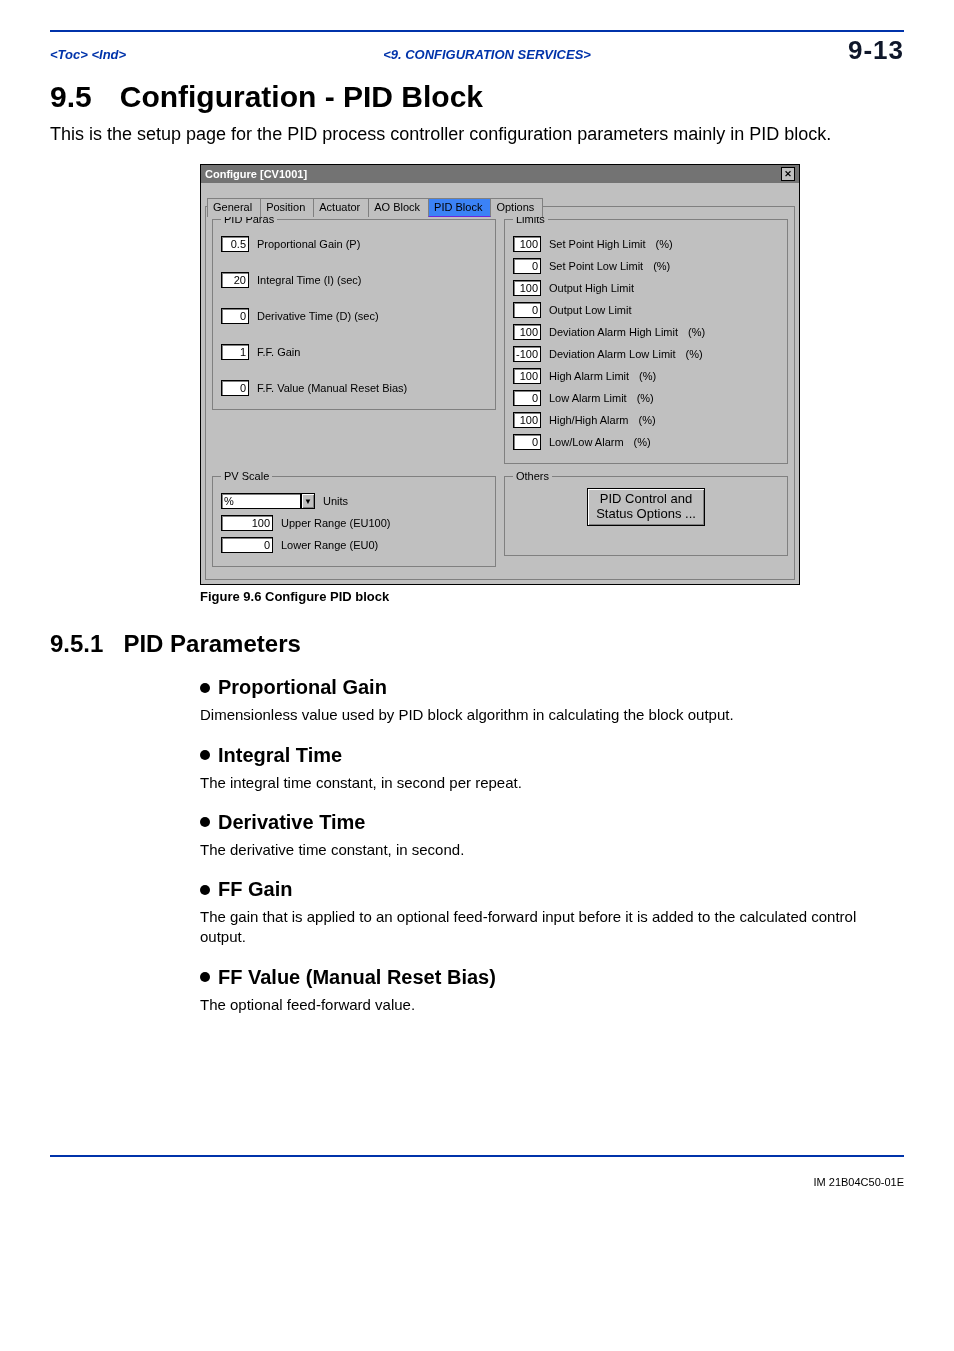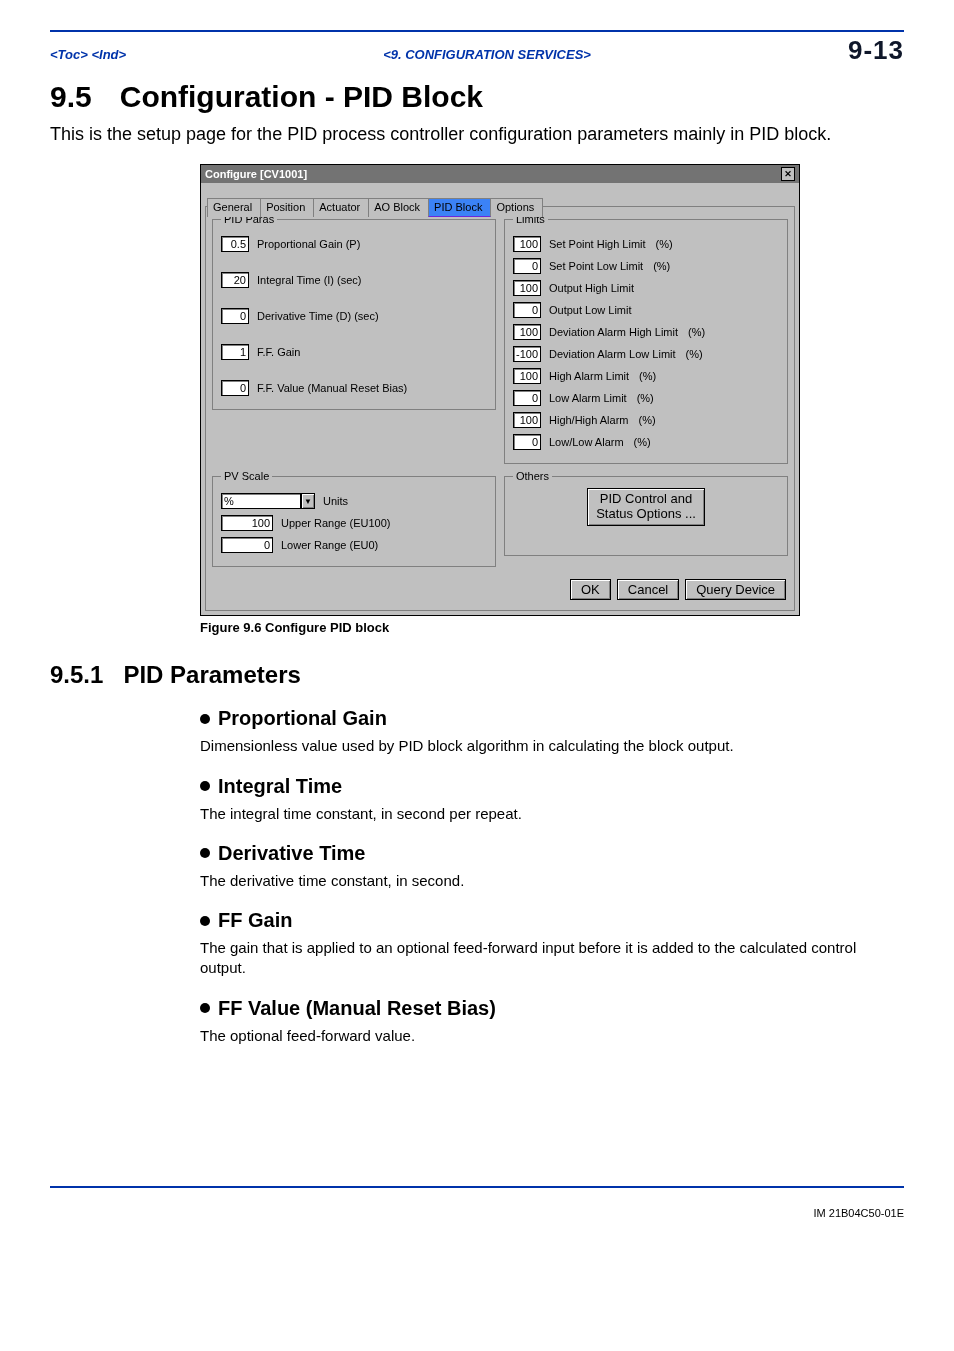--- a/index.html
+++ b/index.html
@@ -249,25 +249,20 @@
           <fieldset class="win" style="min-height:86px; display:flex; align-items:center; justify-content:center;">
             <legend>Others</legend>
             <button class="btn btn-wide">
               <span>PID Control and</span><br>
               <span>Status Options ...</span>
             </button>
           </fieldset>
         </div>
       </div>
 
-      <div class="dlg-buttons">
-        <button class="btn">OK</button>
-        <button class="btn">Cancel</button>
-        <button class="btn">Query Device</button>
-      </div>
     </div>
   </div>
 
   <div class="figure-caption">Figure 9.6  Configure PID block</div>
 </div>
 
 <div class="sec2-title">
   <span class="sec2-num">9.5.1</span>
   <span class="sec2-text">PID Parameters</span>
 </div>

